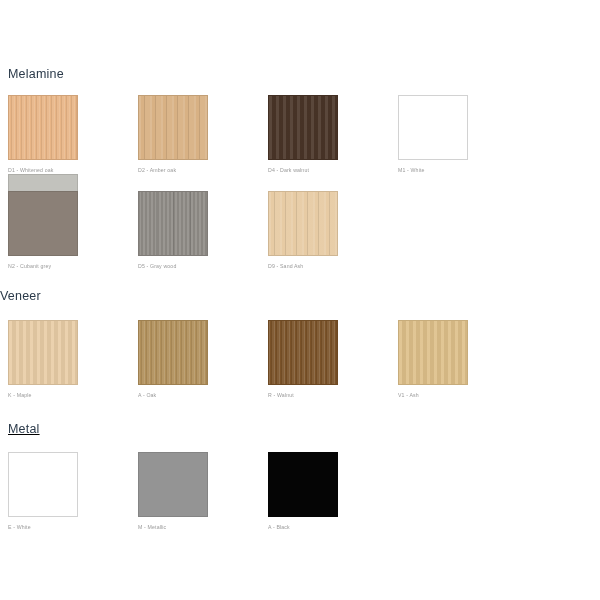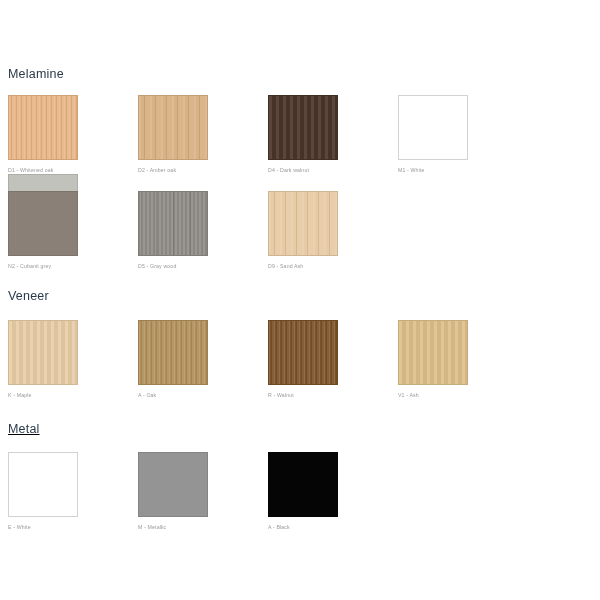--- a/index.html
+++ b/index.html
@@ -113,21 +113,21 @@
       <div class="label">D5 - Gray wood</div>
     </div>
     <div class="cell">
       <div class="swatch" style="background-color:#e7cba4;">
           <div class="grain g-wide"></div>
         </div>
       <div class="label">D9 - Sand Ash</div>
     </div>
   </div>
 
-  <div class="section" style="position:absolute;left:8px;top:288px;">
+  <div class="section" style="position:absolute;left:0;top:288px;">
     <div class="section-title">Veneer</div>
   </div>
   <div class="grid" style="position:absolute;left:8px;top:320px;width:592px;">
     <div class="cell">
       <div class="swatch" style="background-color:#e9cda6;">
           <div class="grain g-soft"></div>
         </div>
       <div class="label">K - Maple</div>
     </div>
     <div class="cell">

